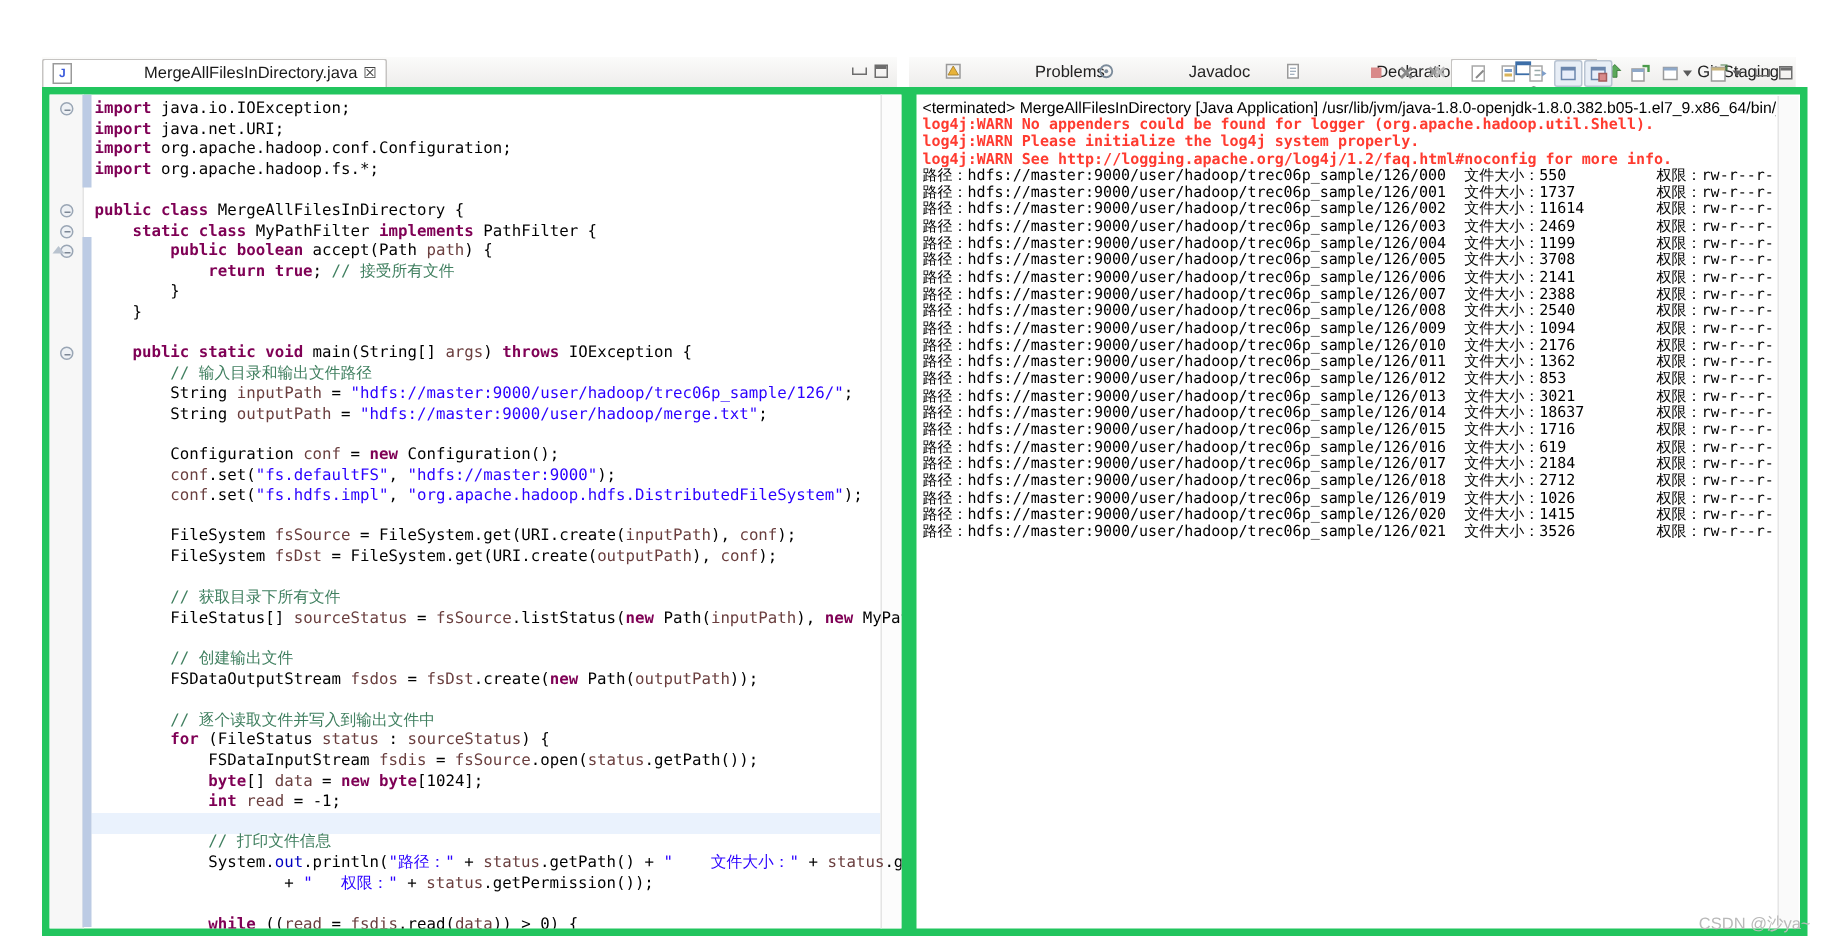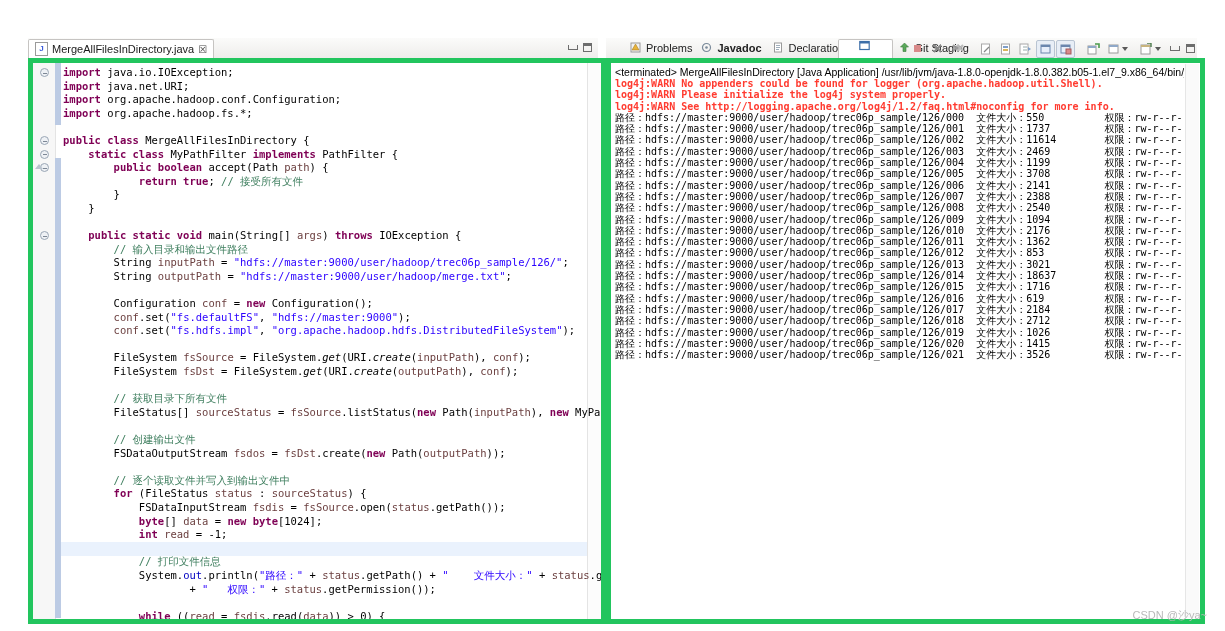--- a/index.html
+++ b/index.html
@@ -19,21 +19,21 @@
   .tab{
     position:absolute;top:0;height:19px;display:flex;align-items:center;gap:4px;
     padding:0 6px;font-size:11px;white-space:nowrap;color:#1a1a1a;
   }
   .tab.active{
     background:#ffffff;
     border:1px solid #c6c4c2;border-bottom:1px solid #fff;
     border-radius:2px 2px 0 0;top:1px;height:18px;
   }
   .tab.inactive{color:#222;}
-  .tab .tlabel{font-size:11px;}
+  .tab .tlabel{font-size:11px;margin-left:44px;}
   .tab .close{font-size:10px;color:#444;}
   .editor-area{position:absolute;background:#ffffff;border:5px solid #22c55e;overflow:hidden;}
 
   
   #editor-panel{left:28px;top:38px;width:570px;height:578px;}
   #editor-tabrow{position:absolute;left:0;top:0;width:570px;height:20px;}
   #editor-tab{left:0;top:1px;}
   .editor-tab-icon{
     width:11px;height:12px;background:#fff;border:1px solid #9a9a9a;
     display:inline-flex;align-items:center;justify-content:center;
@@ -50,21 +50,21 @@
     position:absolute;left:30px;top:3px;right:14px;bottom:0;
     font-family:"DejaVu Sans Mono","Liberation Mono",monospace;
     font-size:10.5px;line-height:13.6px;white-space:pre;color:#000;
   }
   .code .ln{height:13.6px;}
   .kw{color:#7f0055;font-weight:bold;}
   .str{color:#2a00ff;}
   .cm{color:#3f7f5f;}
   .fld{color:#0000c0;}
   .param{color:#6a3e3e;}
-  .stat{font-style:italic;}
+  .stat{}
   .hl-line{position:absolute;left:28px;right:14px;height:13.6px;background:#eaf2fd;}
   .fold{
     position:absolute;left:7px;width:9px;height:9px;border:1px solid #9aa6b5;border-radius:50%;
     background:#eef1f5;box-sizing:border-box;
   }
   .fold:after{content:"";position:absolute;left:1.5px;top:3.5px;width:4px;height:1px;background:#7d8795;}
   .marker-tri{
     position:absolute;left:2px;width:0;height:0;
     border-left:4px solid transparent;border-right:4px solid transparent;
     border-bottom:5px solid #b9c3cf;
@@ -142,21 +142,21 @@
 
     <div id="console-tabrow" class="tabrow">
       <div id="console-tabs" style="position:absolute;left:2px;top:0;height:19px;display:flex;align-items:center;">
           <div class="tab inactive" style="position: relative; left: 16px;">
             <span class="mini-icon"><svg width="11" height="11" viewBox="0 0 11 11">
                 <rect x="1" y="1" width="9" height="9" fill="#f2f2f2" stroke="#9a9a9a"></rect>
                 <path d="M5.5 2 L9 8 H2 Z" fill="#e8b33a" stroke="#a8802a" stroke-width="0.6"></path>
               </svg></span>
             <span class="tlabel">Problems</span>
           </div>
-          <div class="tab inactive" style="position: relative; left: 13px; font-weight: bold;">
+          <div class="tab inactive" style="position: relative; left: 0px;">
             <span class="mini-icon"><svg width="11" height="11" viewBox="0 0 11 11">
                 <circle cx="5.5" cy="5.5" r="4" fill="none" stroke="#7a8a9a" stroke-width="1.2"></circle>
                 <circle cx="5.5" cy="5.5" r="1.3" fill="#7a8a9a"></circle>
               </svg></span>
             <span class="tlabel">Javadoc</span>
           </div>
           <div class="tab inactive" style="position: relative; left: 12px;">
             <span class="mini-icon"><svg width="11" height="11" viewBox="0 0 11 11">
                 <rect x="1.5" y="1" width="7" height="9" fill="#fff" stroke="#9a9a9a"></rect>
                 <path d="M3 3.5h4 M3 5.5h4 M3 7.5h3" stroke="#8899aa" stroke-width="0.8"></path>

